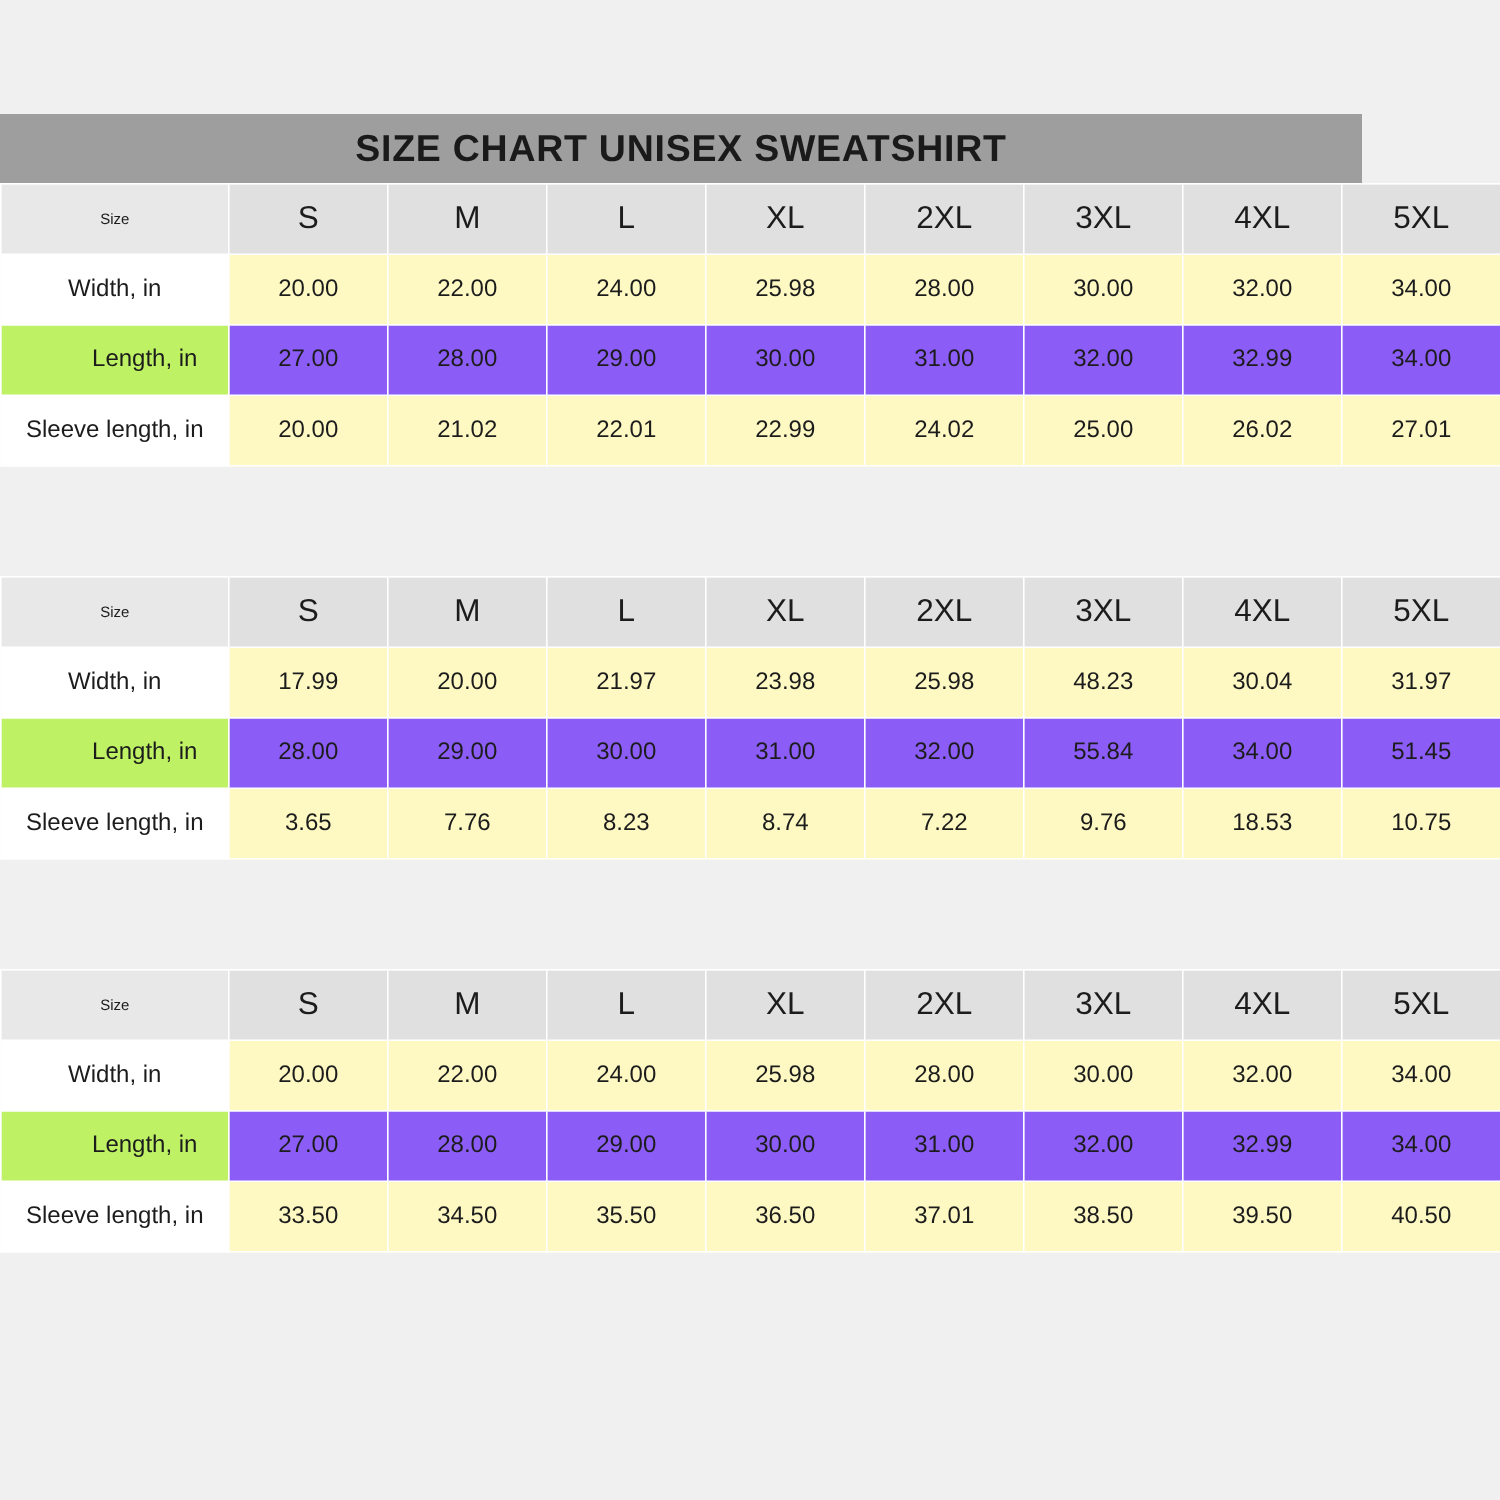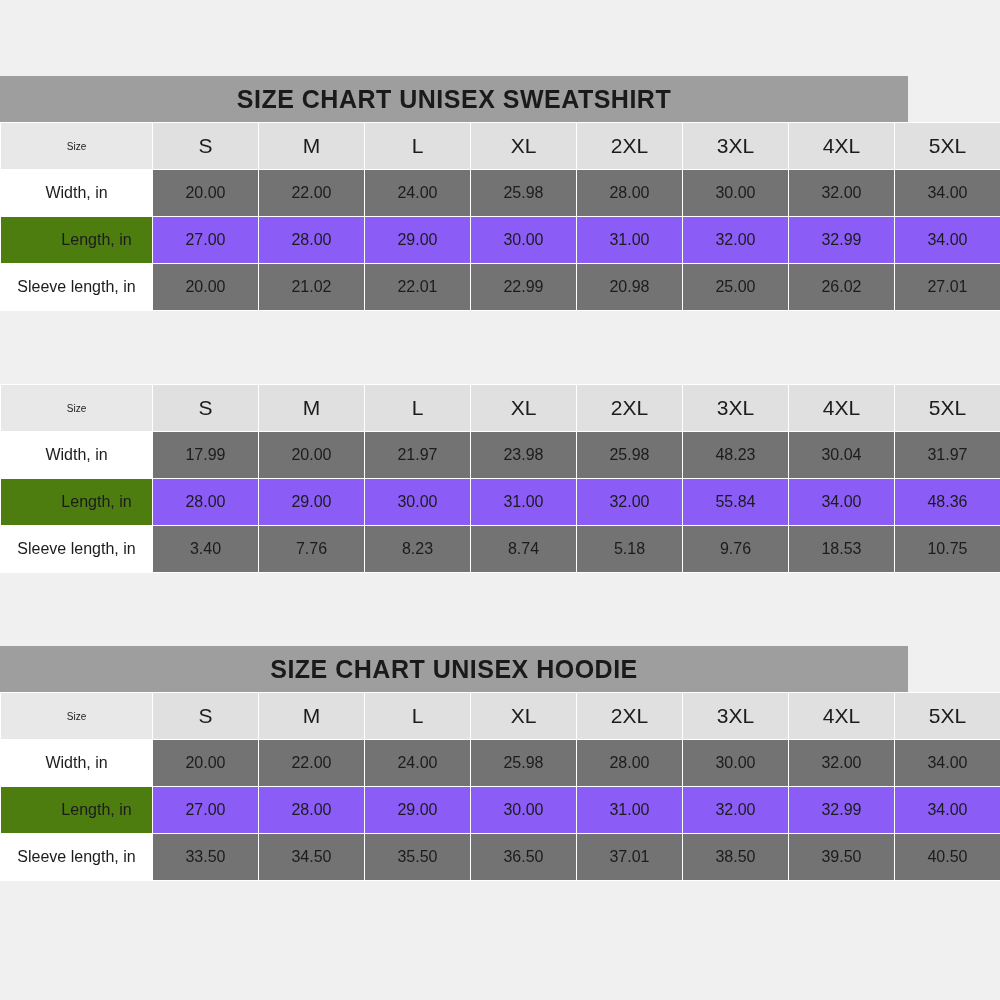--- a/index.html
+++ b/index.html
@@ -61,30 +61,30 @@
 
   
   table.size-table col.label-col { width: 152px; }
   table.size-table col.data-col { width: 106px; }
 
   
   tr.row-header td { background: #e0e0e0; font-size: 17px; }
   tr.row-header td.hdr-size { background: #e8e8e8; font-size: 10px; }
   tr.row-header td.size-name { font-size: 21px; font-weight: 400; }
 
-  tr.row-a td { background: #737373; }
+  tr.row-a td { background: #fef9c3; }
   tr.row-b td { background: #8b5cf6; }
 
   td.label-cell {
     font-size: 15px;
     color: #1c1c1c;
   }
 
   tr.row-a td.label-cell { background: #ffffff; }
-  tr.row-b td.label-cell { background: #4d7c0f; padding-left: 40px; }
+  tr.row-b td.label-cell { background: #bef264; padding-left: 40px; }
 </style>
 </head>
 <body>
 
 <div class="page">
 
   <div class="spacer-top"></div>
 
   <div class="chart-block">
     <div class="chart-title">SIZE CHART UNISEX SWEATSHIRT</div>
@@ -133,21 +133,21 @@
           <td>32.00</td>
           <td>32.99</td>
           <td>34.00</td>
         </tr>
         <tr class="row-a">
           <td class="label-cell">Sleeve length, in</td>
           <td>20.00</td>
           <td>21.02</td>
           <td>22.01</td>
           <td>22.99</td>
-          <td>20.98</td>
+          <td>24.02</td>
           <td>25.00</td>
           <td>26.02</td>
           <td>27.01</td>
         </tr>
       </tbody>
     </table>
   </div>
 
   <div class="spacer-between"></div>
 
@@ -189,41 +189,40 @@
         </tr>
         <tr class="row-b">
           <td class="label-cell">Length, in</td>
           <td>28.00</td>
           <td>29.00</td>
           <td>30.00</td>
           <td>31.00</td>
           <td>32.00</td>
           <td>55.84</td>
           <td>34.00</td>
-          <td>48.36</td>
+          <td>51.45</td>
         </tr>
         <tr class="row-a">
           <td class="label-cell">Sleeve length, in</td>
-          <td>3.40</td>
+          <td>3.65</td>
           <td>7.76</td>
           <td>8.23</td>
           <td>8.74</td>
-          <td>5.18</td>
+          <td>7.22</td>
           <td>9.76</td>
           <td>18.53</td>
           <td>10.75</td>
         </tr>
       </tbody>
     </table>
   </div>
 
   <div class="spacer-between"></div>
 
   <div class="chart-block">
-    <div class="chart-title">SIZE CHART UNISEX HOODIE</div>
     <table class="size-table">
       <colgroup>
         <col class="label-col">
           <col class="data-col">
           <col class="data-col">
           <col class="data-col">
           <col class="data-col">
           <col class="data-col">
           <col class="data-col">
           <col class="data-col">

